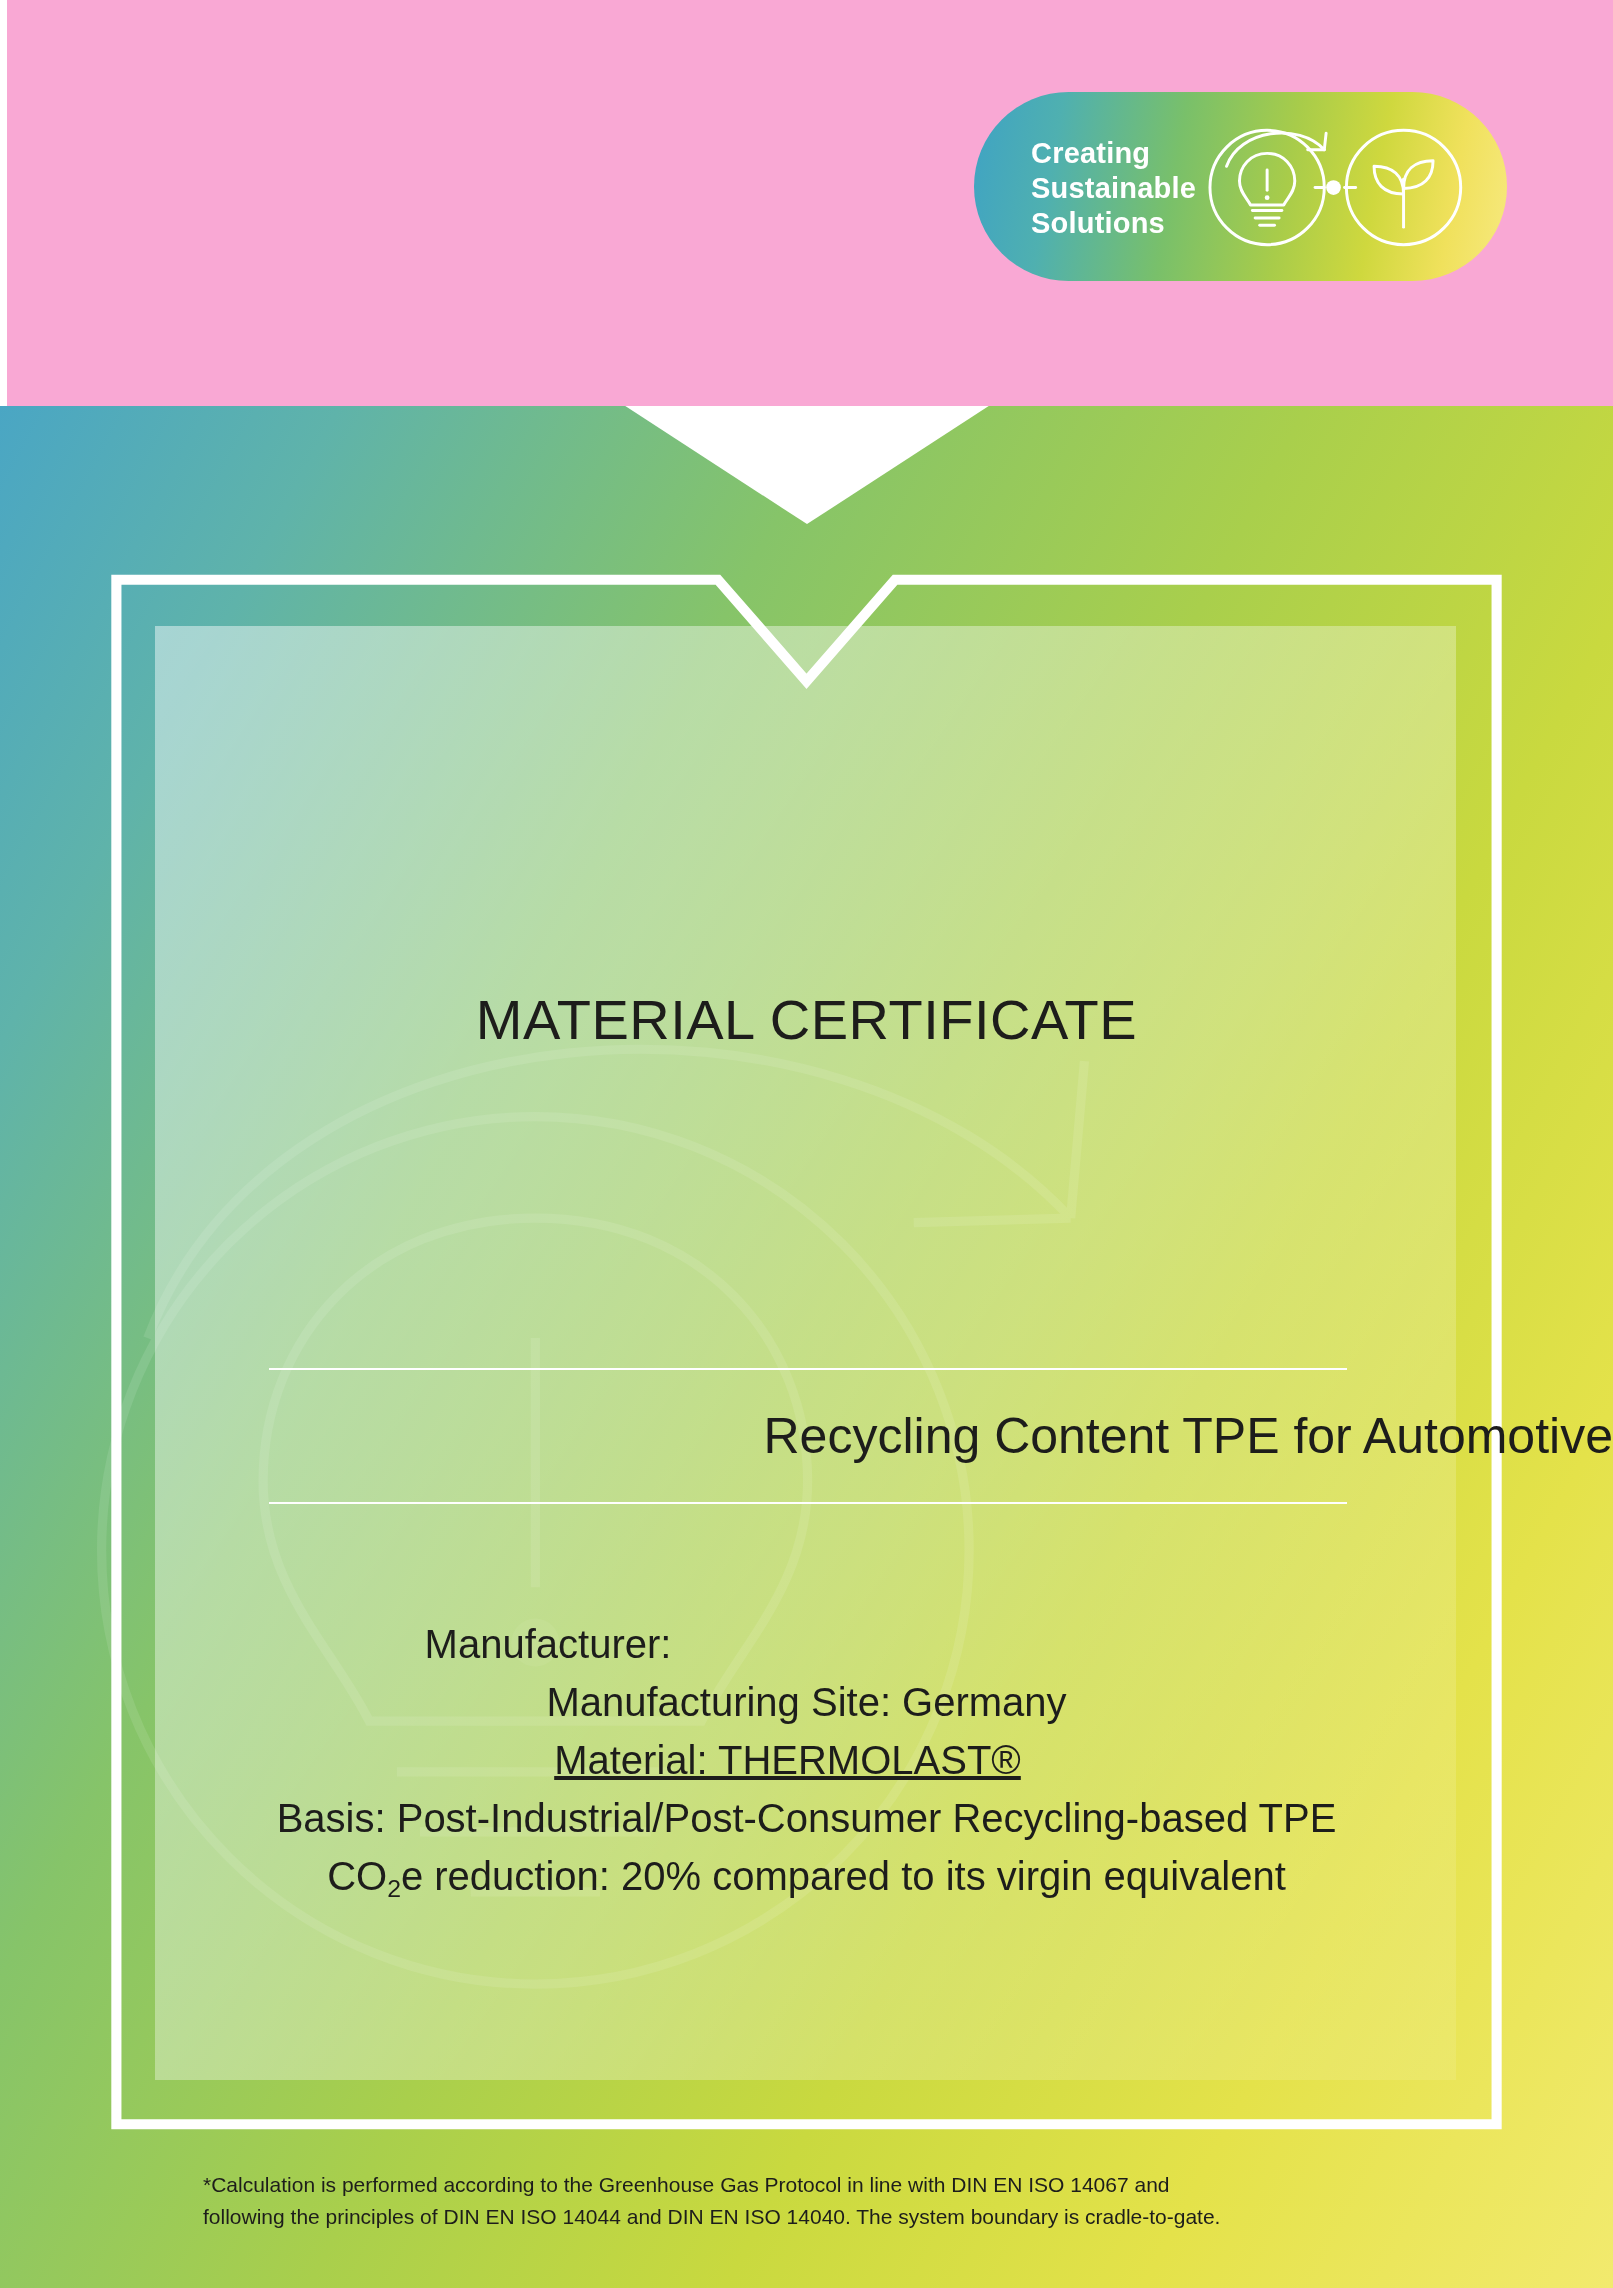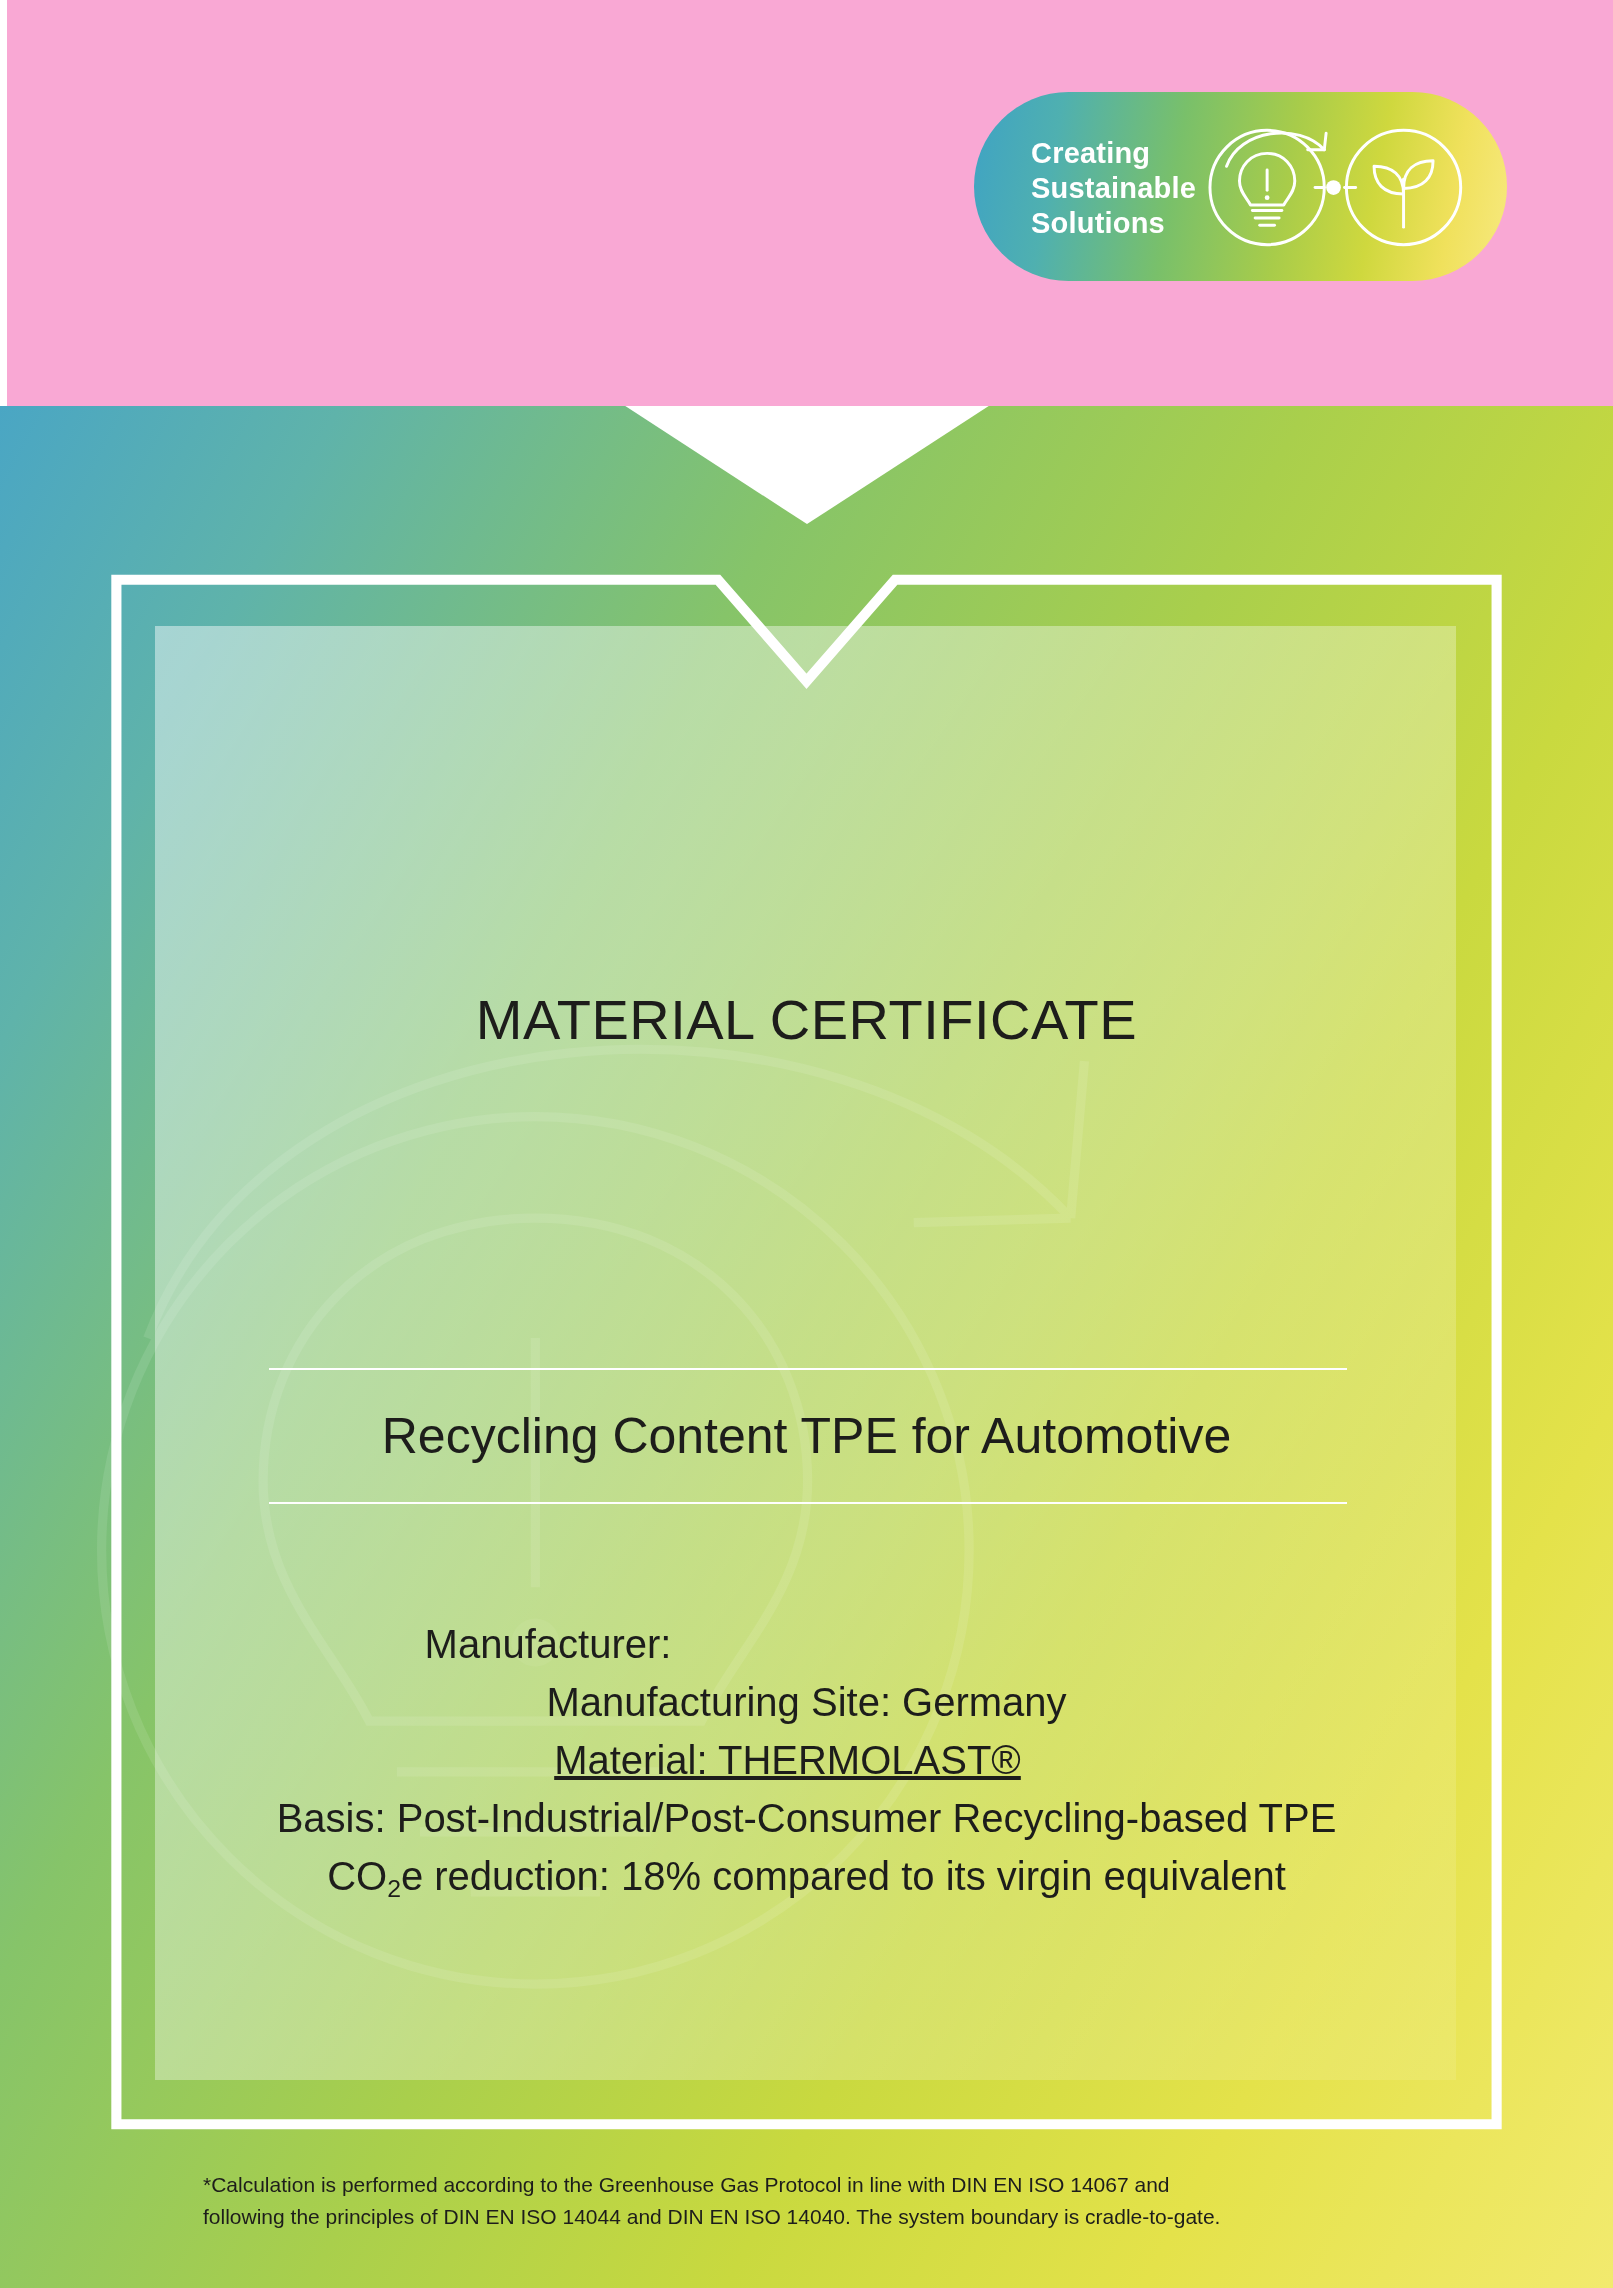--- a/index.html
+++ b/index.html
@@ -139,21 +139,21 @@
     background: #ffffff;
     left: 269px;
     width: 1078px;
   }
   .rule-top { top: 962px; }
   .rule-bottom { top: 1096px; }
   .subtitle {
     position: absolute;
     left: 0; right: 0;
     top: 1001px;
-    text-align: center;
+    text-align: right;
     font-size: 50px;
     font-weight: 400;
     color: #1d1d1b;
   }
 
   
   .details {
     position: absolute;
     left: 0; right: 0;
     top: 1209px;
@@ -253,21 +253,21 @@
   <div class="rule rule-top"></div>
   <div class="subtitle">Recycling Content TPE for Automotive</div>
   <div class="rule rule-bottom"></div>
 
   <div class="details">
     <div class="d-manufacturer">Manufacturer:</div>
     <div class="d-site">Manufacturing Site: Germany</div>
     <div class="d-material">Material: THERMOLAST®</div>
     <div>Basis: Post-Industrial/Post-Consumer Recycling-based TPE</div>
     <div>
-      <span>CO</span><sub>2</sub><span>e reduction: 18% compared to its virgin equivalent</span>
+      <span>CO</span><sub>2</sub><span>e reduction: 20% compared to its virgin equivalent</span>
     </div>
   </div>
 
   <div class="footnote">
     <div>*Calculation is performed according to the Greenhouse Gas Protocol  in line with DIN EN ISO 14067 and</div>
     <div>following the principles of DIN EN ISO 14044  and DIN EN ISO 14040. The system boundary is cradle-to-gate.</div>
   </div>
 
 </div>
 

